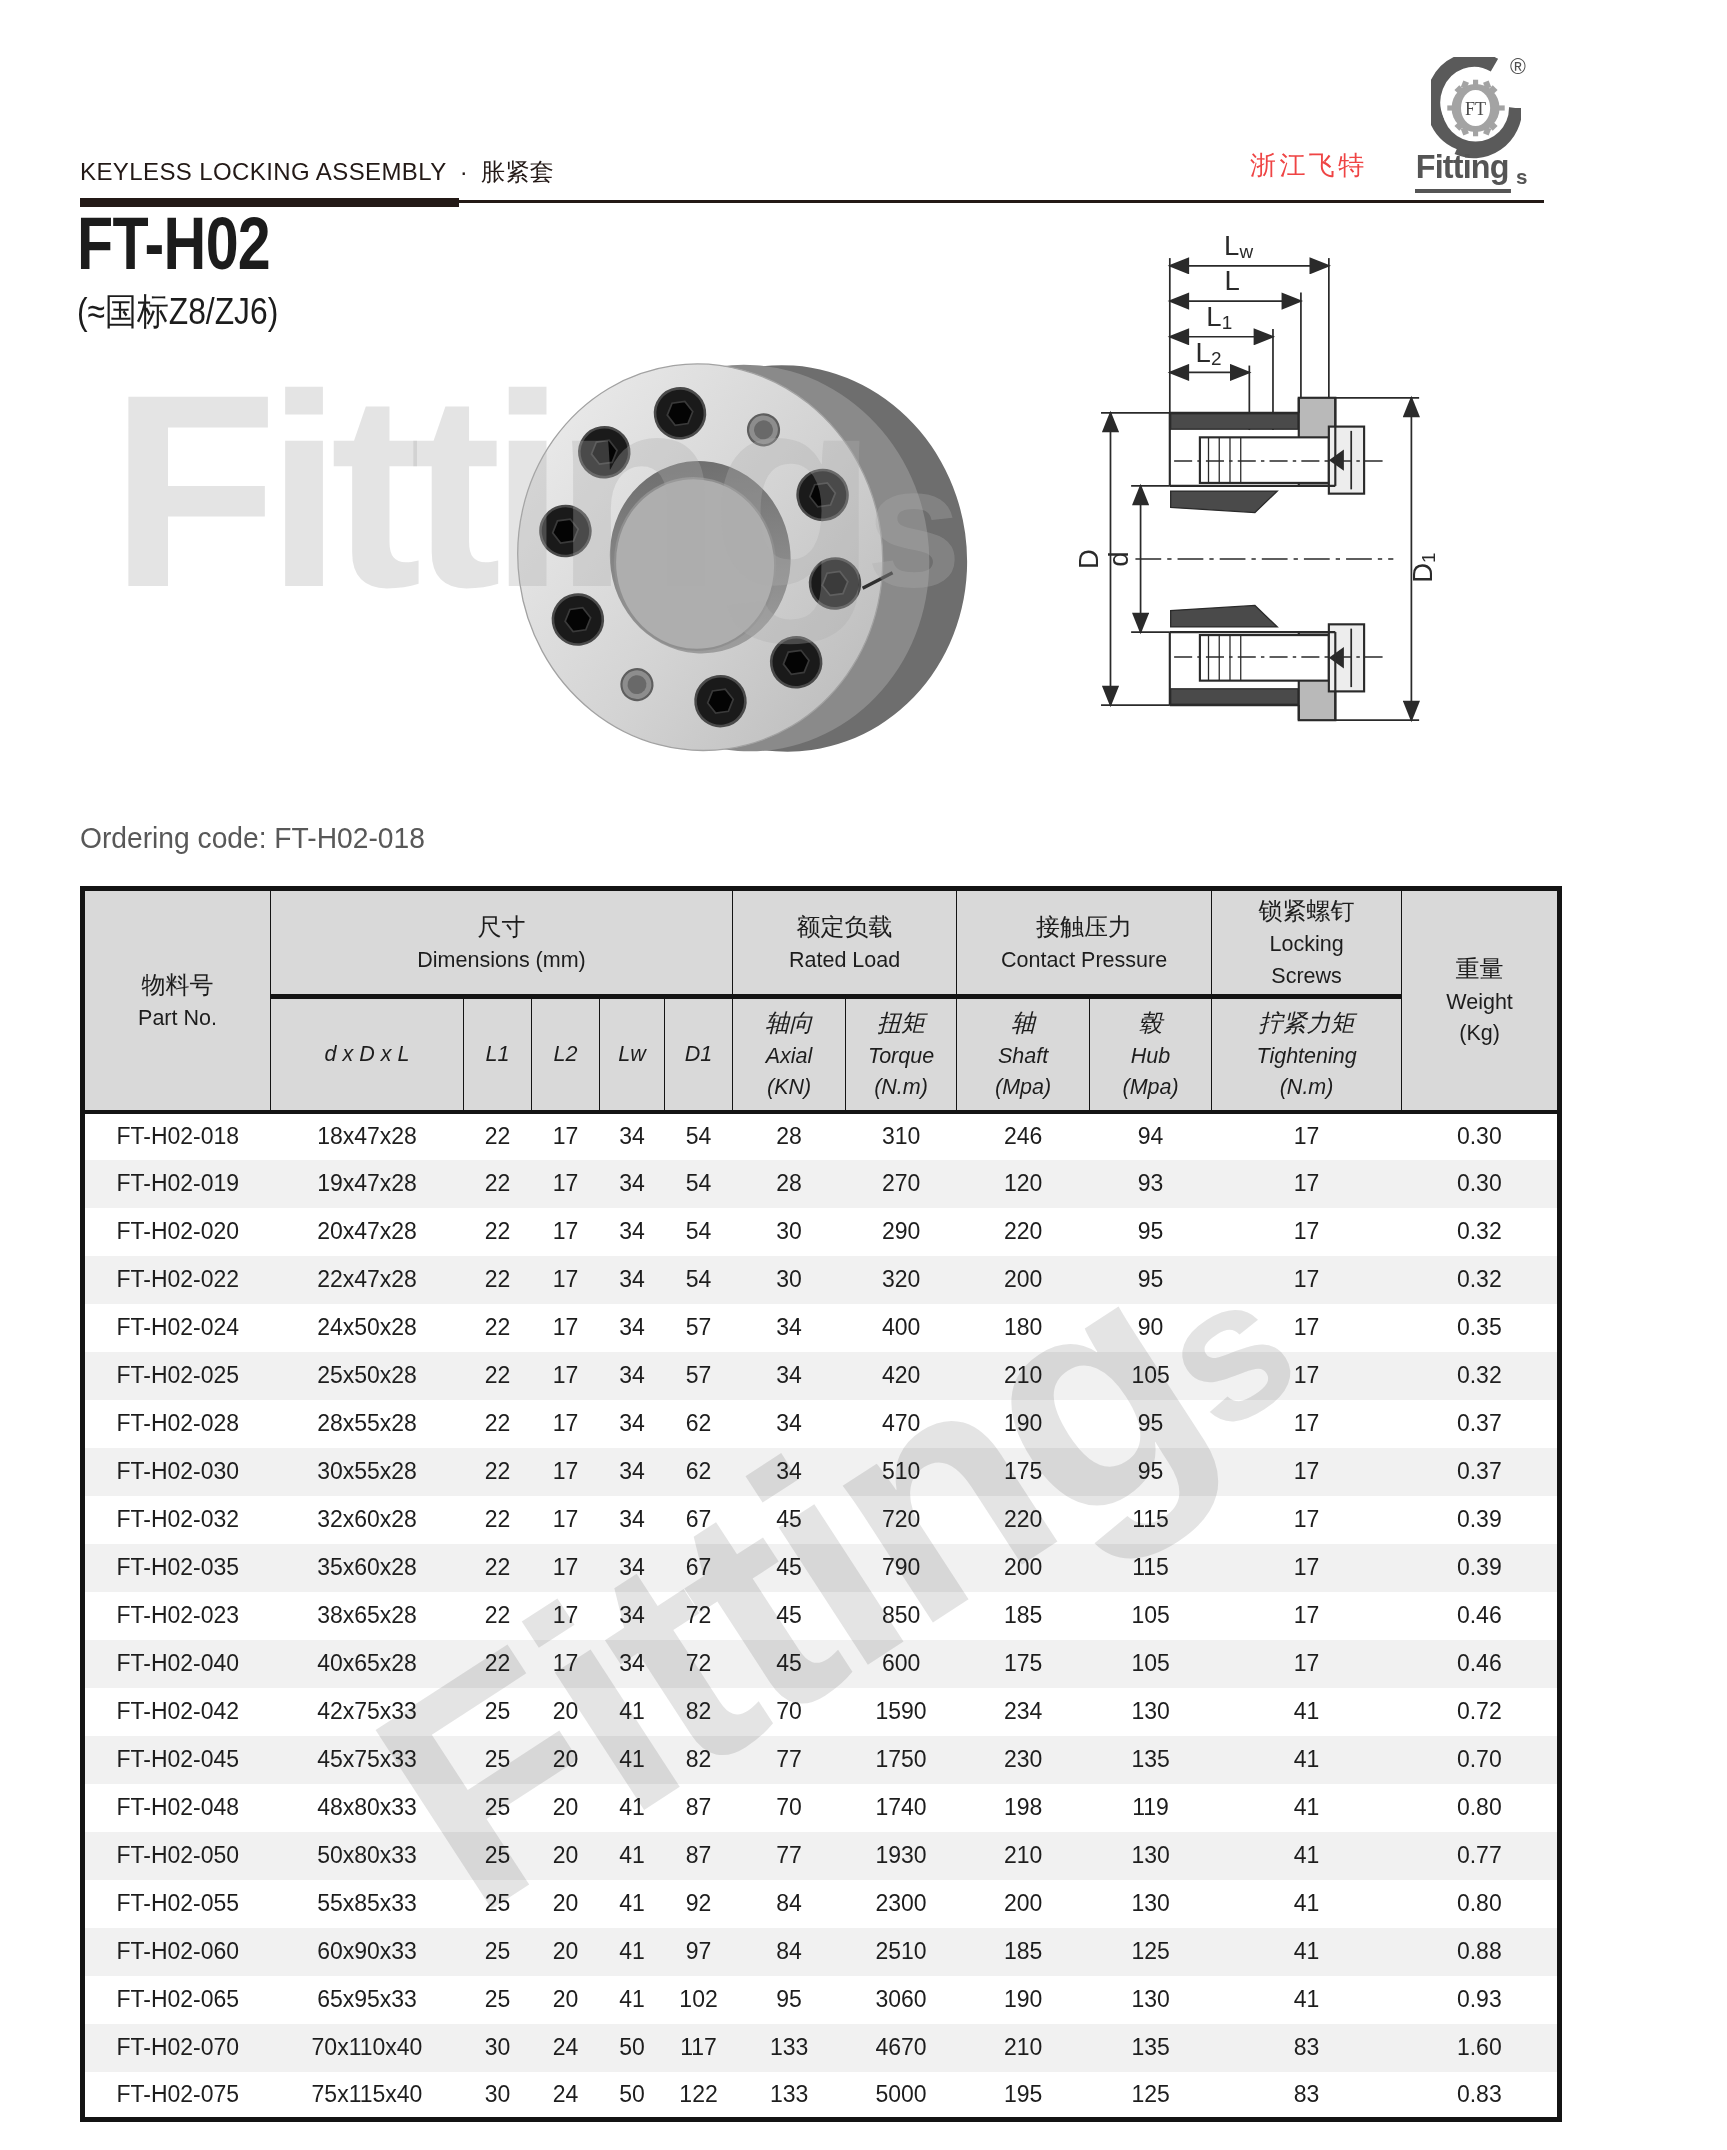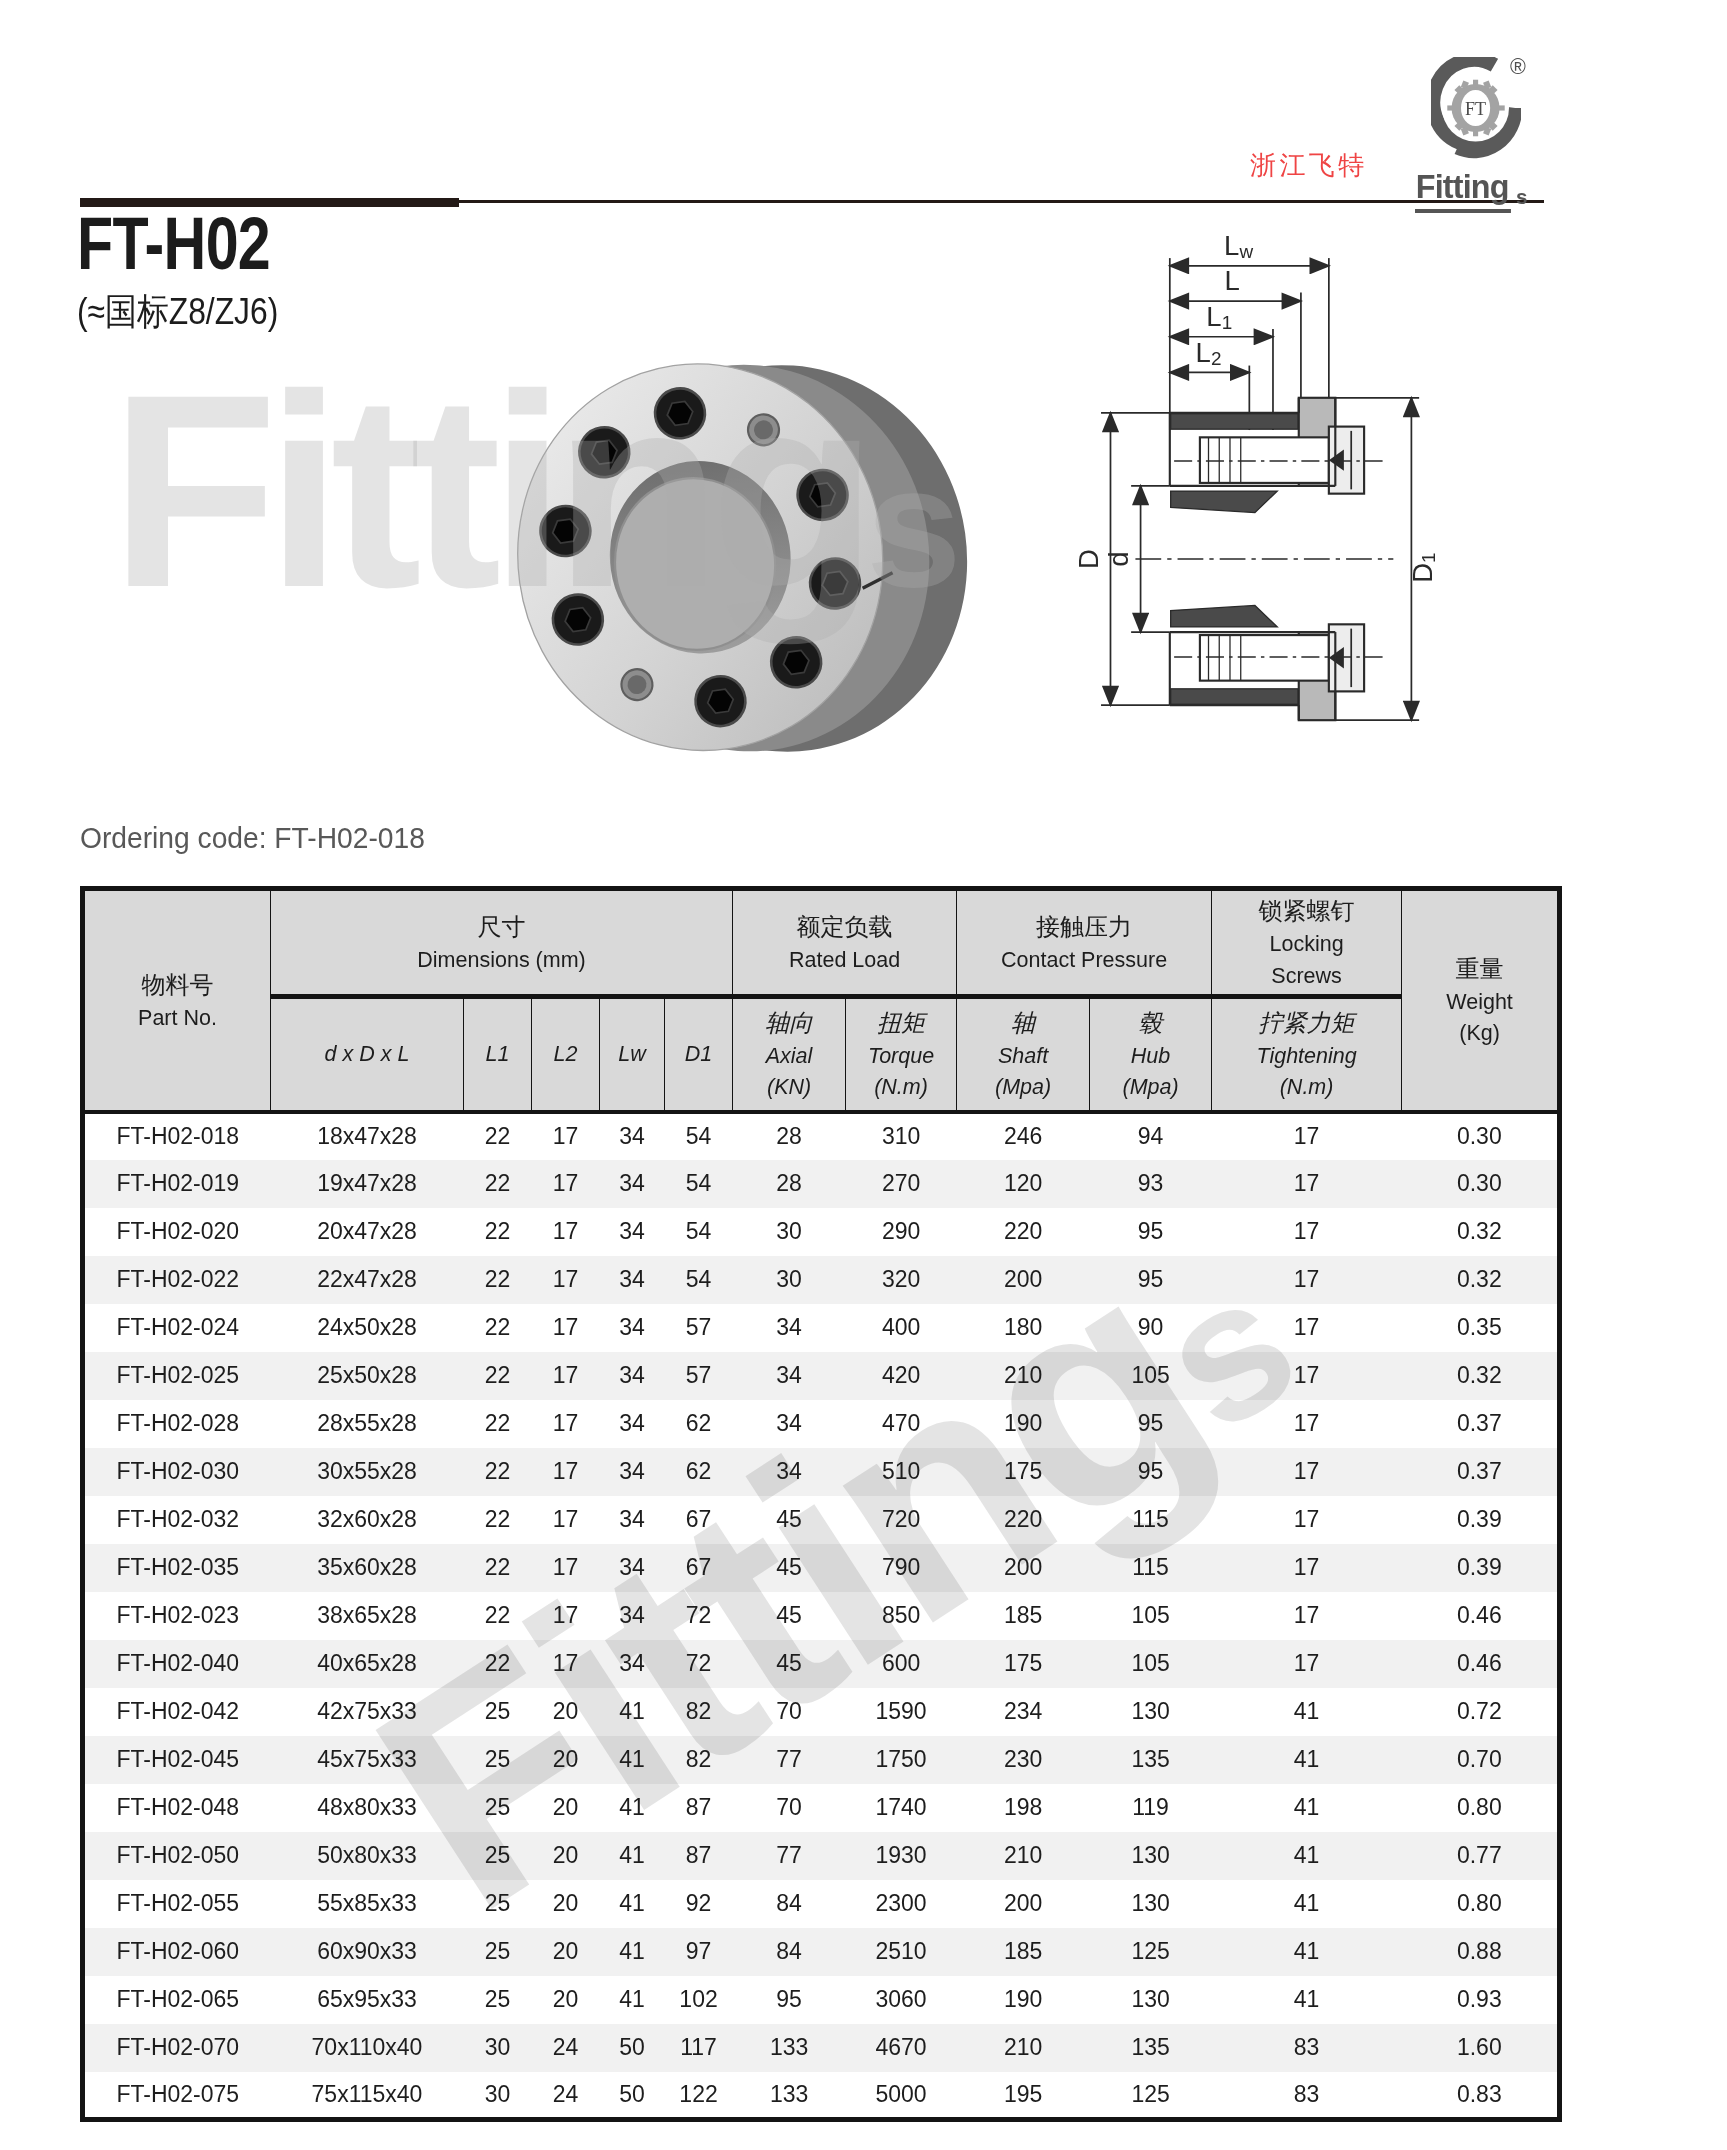--- a/index.html
+++ b/index.html
@@ -10,21 +10,21 @@
   
   .topbar { position:absolute; left:80px; top:156px; display:flex; align-items:baseline; gap:13px;
             font-size:24px; color:#231916; letter-spacing:0.4px; white-space:nowrap; }
   .rule-thick { position:absolute; left:80px; top:198px; width:379px; height:8.6px; background:#231916; }
   .rule-thin  { position:absolute; left:458px; top:200px; width:1086px; height:3.4px; background:#231916; }
   .brand-cn { position:absolute; left:1250px; top:148px; font-size:26px; color:#ef4444; letter-spacing:3.4px; }
 
   .logo-wrap { position:absolute; left:1415px; top:39px; width:142px; height:159px; }
   .logo-gear { position:absolute; left:16.3px; top:18px; }
   .logo-reg { position:absolute; left:95px; top:16.3px; font-size:21.5px; color:#4f4f4f; }
-  .wordmark { position:absolute; left:0px; top:128px; color:#555555; white-space:nowrap; }
+  .wordmark { position:absolute; left:0px; top:108px; color:#555555; white-space:nowrap; }
   .wordmark-main { display:inline-block; font-size:34px; font-weight:bold; letter-spacing:-0.9px;
                    border-bottom:4.3px solid #555; padding:0 2.6px 2.6px 0.9px; transform:scaleX(0.95); transform-origin:left; }
   .wordmark-sub { display:inline-block; font-size:20.6px; font-weight:bold; transform:translateY(6px); }
 
   
   .model-title { position:absolute; left:77px; top:201px; font-size:74px; font-weight:bold; color:#1c1c1c;
                  letter-spacing:-0.9px; transform:scaleX(0.80); transform-origin:left top; white-space:nowrap; }
   .model-sub { position:absolute; left:77px; top:287px; font-size:37px; color:#1c1c1c;
                transform:scaleX(0.86); transform-origin:left top; white-space:nowrap; }
 
@@ -59,20 +59,25 @@
   th.span2 { border-bottom:4.3px solid #141414; }
   td { border:none; font-size:23px; padding:0; }
   tbody tr { height:48px; }
   tbody tr:nth-child(even) { background:rgba(0,0,0,0.055); }
 </style>
 </head>
 <body>
 
 <div class="page">
 
+  <div class="topbar">
+    <span>KEYLESS LOCKING ASSEMBLY</span>
+    <span>·</span>
+    <span>胀紧套</span>
+  </div>
   <div class="rule-thick"></div>
   <div class="rule-thin"></div>
 
   <div class="brand-cn">浙江飞特</div>
 
   <div class="logo-wrap">
     <svg class="logo-gear" width="90" height="102" viewBox="0 0 210 236">
       <path d="M 148 18 A 96 100 0 1 0 196 118" fill="none" stroke="#5a5a5a" stroke-width="34"></path>
       <path d="M 196 118 A 96 100 0 0 1 62 210" fill="none" stroke="#5a5a5a" stroke-width="34"></path>
       <circle cx="104" cy="118" r="78" fill="#ffffff"></circle>

